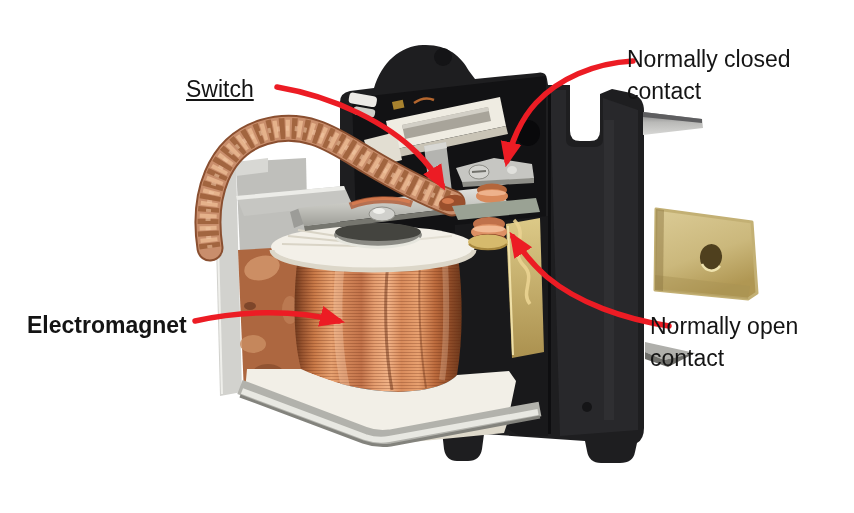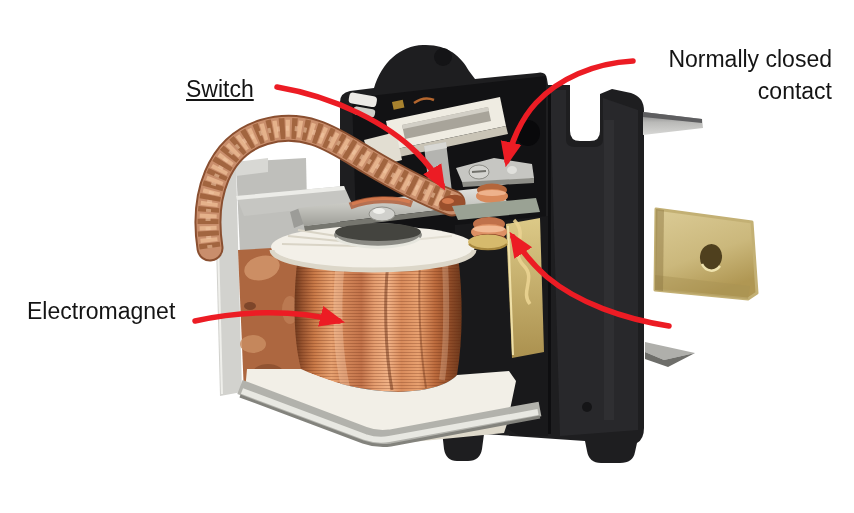--- a/index.html
+++ b/index.html
@@ -5,21 +5,21 @@
   html,body{margin:0;padding:0;background:#ffffff;}
   .stage{
     position:relative;width:854px;height:513px;background:#ffffff;overflow:hidden;
     font-family:"Liberation Sans",sans-serif;
   }
   .stage svg{position:absolute;left:0;top:0;}
   .callout{
     position:absolute;color:#141414;font-size:23px;line-height:32px;
     letter-spacing:0px;white-space:normal;
   }
-  .callout.center{text-align:right;}
+  .callout.center{text-align:left;}
 </style>
 </head>
 <body>
 
 <div class="stage">
 
 <svg width="854" height="513" viewBox="0 0 854 513">
   <defs>
     <marker id="ah" viewBox="0 0 12 10" refX="9" refY="5" markerWidth="4.6" markerHeight="4.6" orient="auto-start-reverse">
       <path d="M0,0 L12,5 L0,10 Z" fill="#ec1c24"></path>
@@ -231,15 +231,16 @@
     <path d="M 633,61 C 594,63 558,79 536,103 C 521,119 511,143 507,161" stroke="#ec1c24" stroke-width="5.5" marker-end="url(#ah)"></path>
     <path d="M 195,321 C 240,311 292,309 339,321" stroke="#ec1c24" stroke-width="5.5" marker-end="url(#ah)"></path>
     <path d="M 669,326 C 624,319 578,303 547,277 C 532,264 520,248 513,237" stroke="#ec1c24" stroke-width="5.5" marker-end="url(#ah)"></path>
   </g>
 </svg>
 
   <div class="callout" style="left:186px;top:73px;text-decoration:underline;">Switch</div>
 
   <div class="callout center" style="left:627px;top:43px;width:205px;">Normally closed contact</div>
 
-  <div class="callout" style="left:27px;top:295px;">Electromagnet</div>
-
+  <div class="callout" style="left:27px;top:309px;font-weight:bold;">Electromagnet</div>
+
+  <div class="callout center" style="left:650px;top:310px;width:200px;">Normally open contact</div>
 </div>
 
 </body></html>

